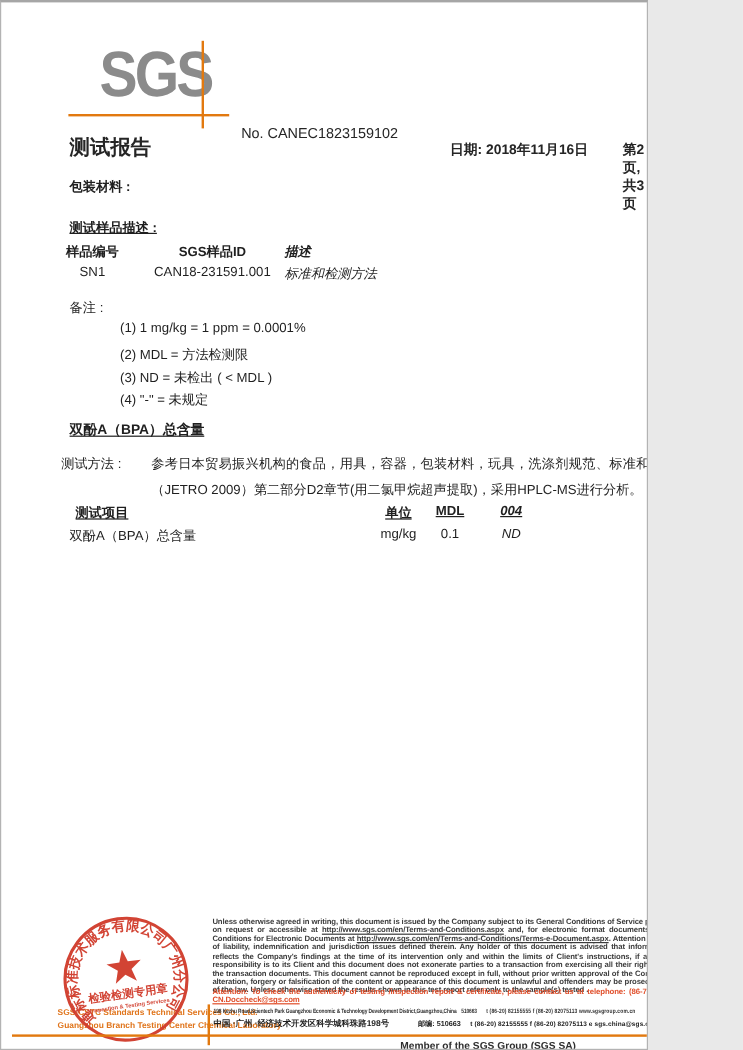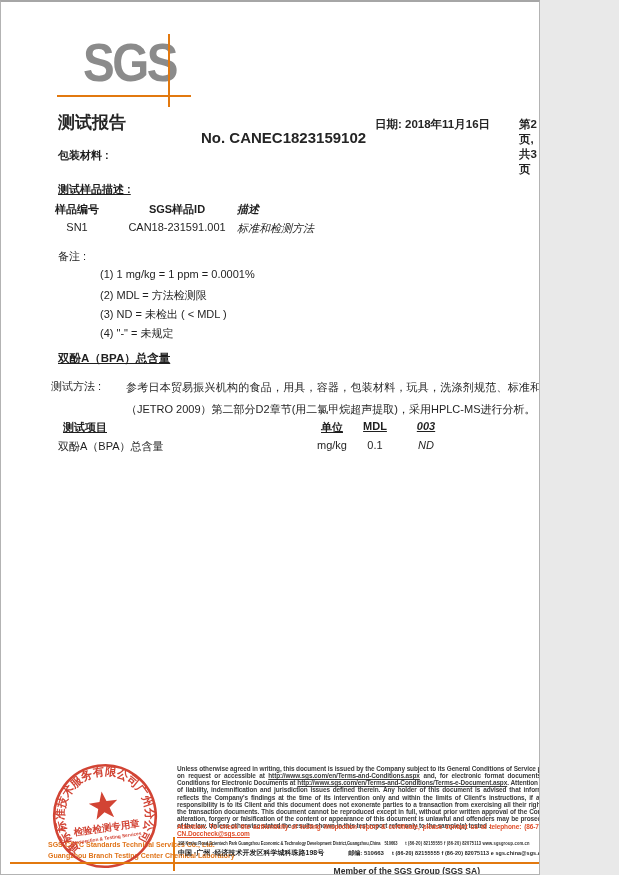--- a/index.html
+++ b/index.html
@@ -18,21 +18,21 @@
   .logo-text{
     position:absolute;left:82px;top:34px;
     font-size:58px;font-weight:bold;color:#8b8b8b;
     letter-spacing:-3px;line-height:1;
     transform:scale(0.82,0.92);transform-origin:left top;
   }
   .logo-hline{position:absolute;left:56px;top:93px;width:134px;height:2px;background:#e2790f;}
   .logo-vline{position:absolute;left:167px;top:32px;width:2px;height:73px;background:#e2790f;}
   
   .title{position:absolute;left:57px;top:109px;font-size:17px;font-weight:bold;color:#252525;}
-  .report-no{position:absolute;left:200px;top:127px;font-size:15px;font-weight:bold;color:#252525;}
+  .report-no{position:absolute;left:200px;top:102px;font-size:12px;font-weight:normal;color:#252525;}
   .hdr-date{position:absolute;left:374px;top:115px;font-size:11.5px;font-weight:bold;color:#252525;}
   .hdr-page{position:absolute;left:518px;top:115px;font-size:11.5px;font-weight:bold;color:#252525;}
   .results-label{position:absolute;left:57px;top:146px;font-size:11px;font-weight:bold;}
   .sample-heading{position:absolute;left:57px;top:180px;font-size:11px;font-weight:bold;text-decoration:underline;}
   
   .stc{position:absolute;font-size:11px;white-space:nowrap;}
   .stc.hd{font-weight:bold;}
   .st-c1{left:40px;width:72px;text-align:center;}
   .st-c2{left:112px;width:128px;text-align:center;}
   .st-c3{left:236px;text-align:center;font-style:italic;}
@@ -120,21 +120,21 @@
   <div class="note-item" style="top:305px">(3) ND = 未检出 ( &lt; MDL )</div>
   <div class="note-item" style="top:324px">(4) "-" = 未规定</div>
 
   <div class="bpa-heading">双酚A（BPA）总含量</div>
   <div class="method-label">测试方法 :</div>
   <div class="method-text">参考日本贸易振兴机构的食品，用具，容器，包装材料，玩具，洗涤剂规范、标准和检测方法（JETRO 2009）第二部分D2章节(用二氯甲烷超声提取)，采用HPLC-MS进行分析。</div>
 
   <div class="rt hd rt-item rt-hrow">测试项目</div>
   <div class="rt hd rt-unit rt-hrow">单位</div>
   <div class="rt hd rt-mdl rt-hrow">MDL</div>
-  <div class="rt hd rt-001 rt-hrow">003</div>
+  <div class="rt hd rt-001 rt-hrow">004</div>
   <div class="rt rt-item-val rt-drow">双酚A（BPA）总含量</div>
   <div class="rt rt-unit rt-drow">mg/kg</div>
   <div class="rt rt-mdl rt-drow">0.1</div>
   <div class="rt rt-001 rt-drow">ND</div>
 
   <div class="company l1">SGS-CSTC Standards Technical Services Co., Ltd.</div>
   <div class="company l2">Guangzhou Branch Testing Center Chemical Laboratory</div>
 
   <svg class="stamp" viewBox="0 0 100 100">
     <defs>

